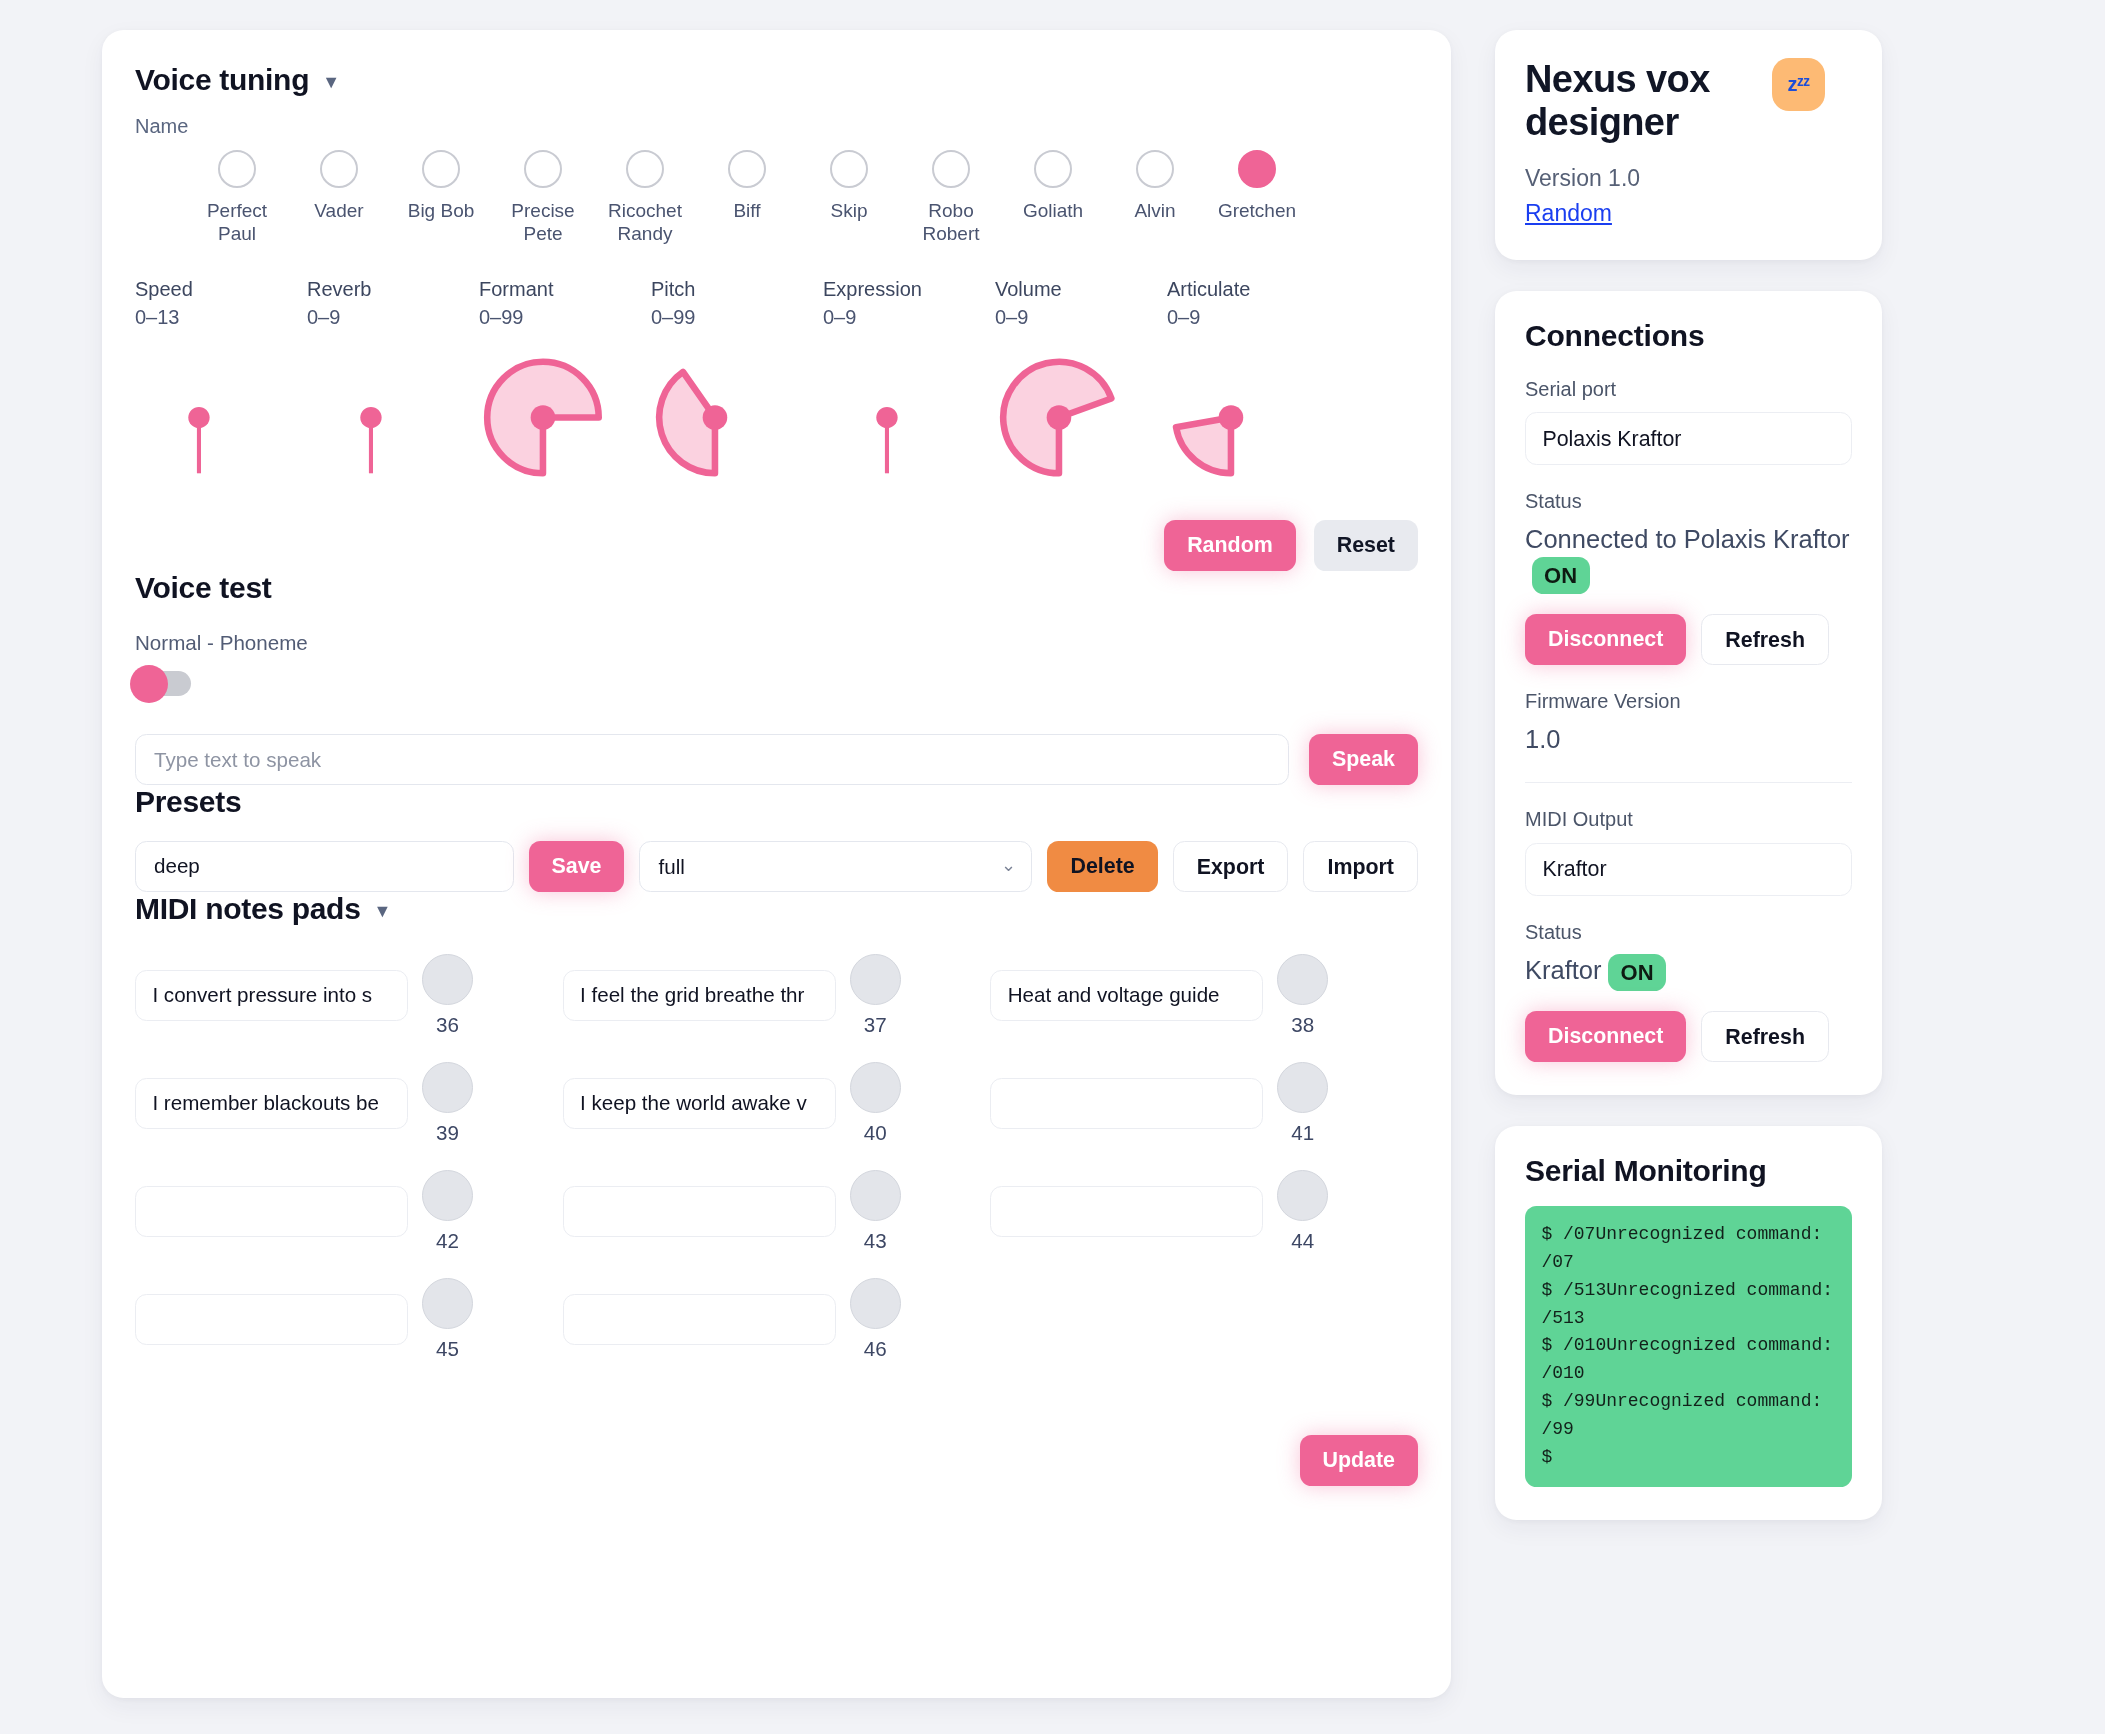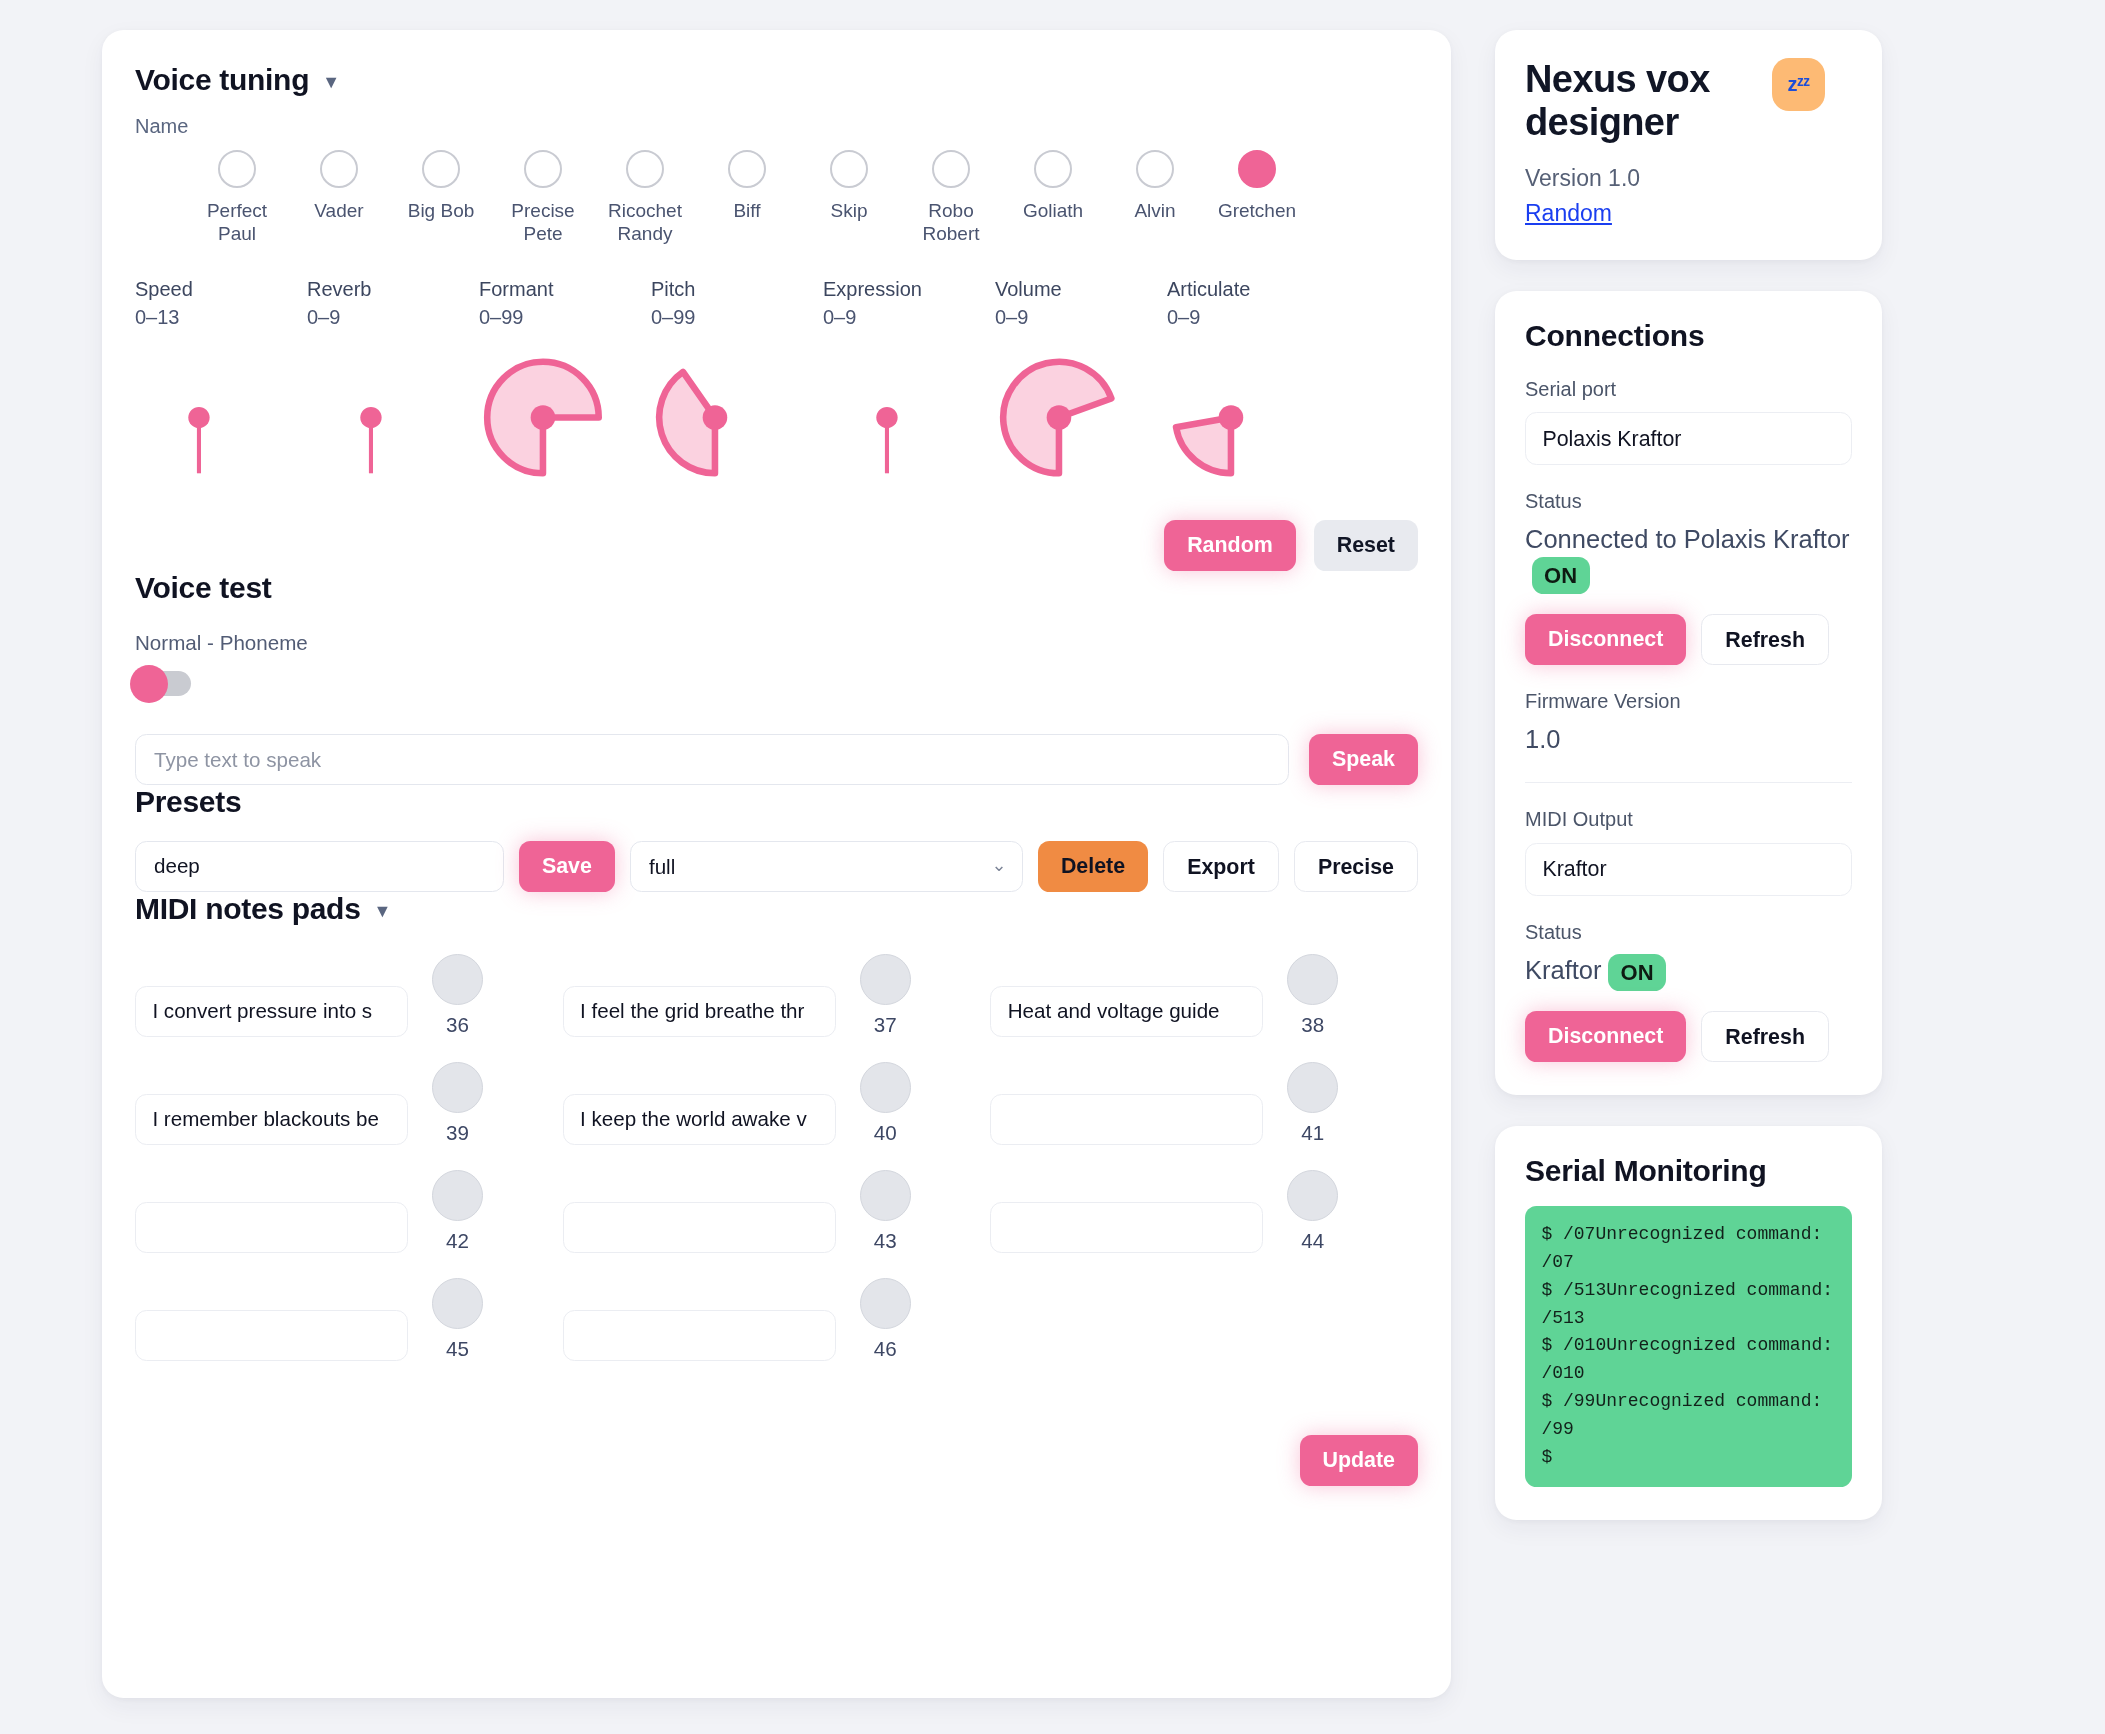--- a/index.html
+++ b/index.html
@@ -101,21 +101,21 @@
     appearance:none; -webkit-appearance:none; font-family:"Liberation Sans",sans-serif;
   }
   .select-chev {
     position:absolute; right:16.4px; top:50%; transform:translateY(-55%);
     color:#7b8396; font-size:18px; pointer-events:none;
   }
 
   
   .pads-head { margin-top: 39px; }
   .pad-grid { display:grid; grid-template-columns: repeat(3, 1fr); column-gap:0px; row-gap: 25px; margin-top: 28px;}
-  .pad-cell { display:flex; align-items:flex-end; gap: 24px; }
+  .pad-cell { display:flex; align-items:center; gap: 14px; }
   .pad-input {
     width: 273px; height: 51px; border-radius: 11.5px; border:1.3px solid #ebedf2;
     background:#fff; font-size: 20.6px; padding: 0 16.4px; color:#101322;
     font-family:"Liberation Sans", sans-serif;
   }
   .pad-knob-col { display:flex; flex-direction:column; align-items:center; }
   .pad-circle {
     width: 51px; height: 51px; border-radius:50%; background:#e3e5ea;
     border:1.2px solid #d3d6dd; cursor:pointer;
   }
@@ -322,21 +322,21 @@
       <input class="text-input preset-name" type="text" value="deep" style="">
       <button class="btn btn-pink">Save</button>
       <div class="select-wrap">
         <select>
           <option>full</option>
         </select>
         <span class="select-chev">⌄</span>
       </div>
       <button class="btn btn-orange">Delete</button>
       <button class="btn btn-white">Export</button>
-      <button class="btn btn-white">Precise</button>
+      <button class="btn btn-white">Import</button>
     </div>
 
     <h2 class="section pads-head">
       <span>MIDI notes pads</span>
       <span class="caret">▼</span>
     </h2>
 
     <div class="pad-grid" id="pad-grid">
           <div class="pad-cell">
             <input class="pad-input" type="text" value="I convert pressure into s" style="">

